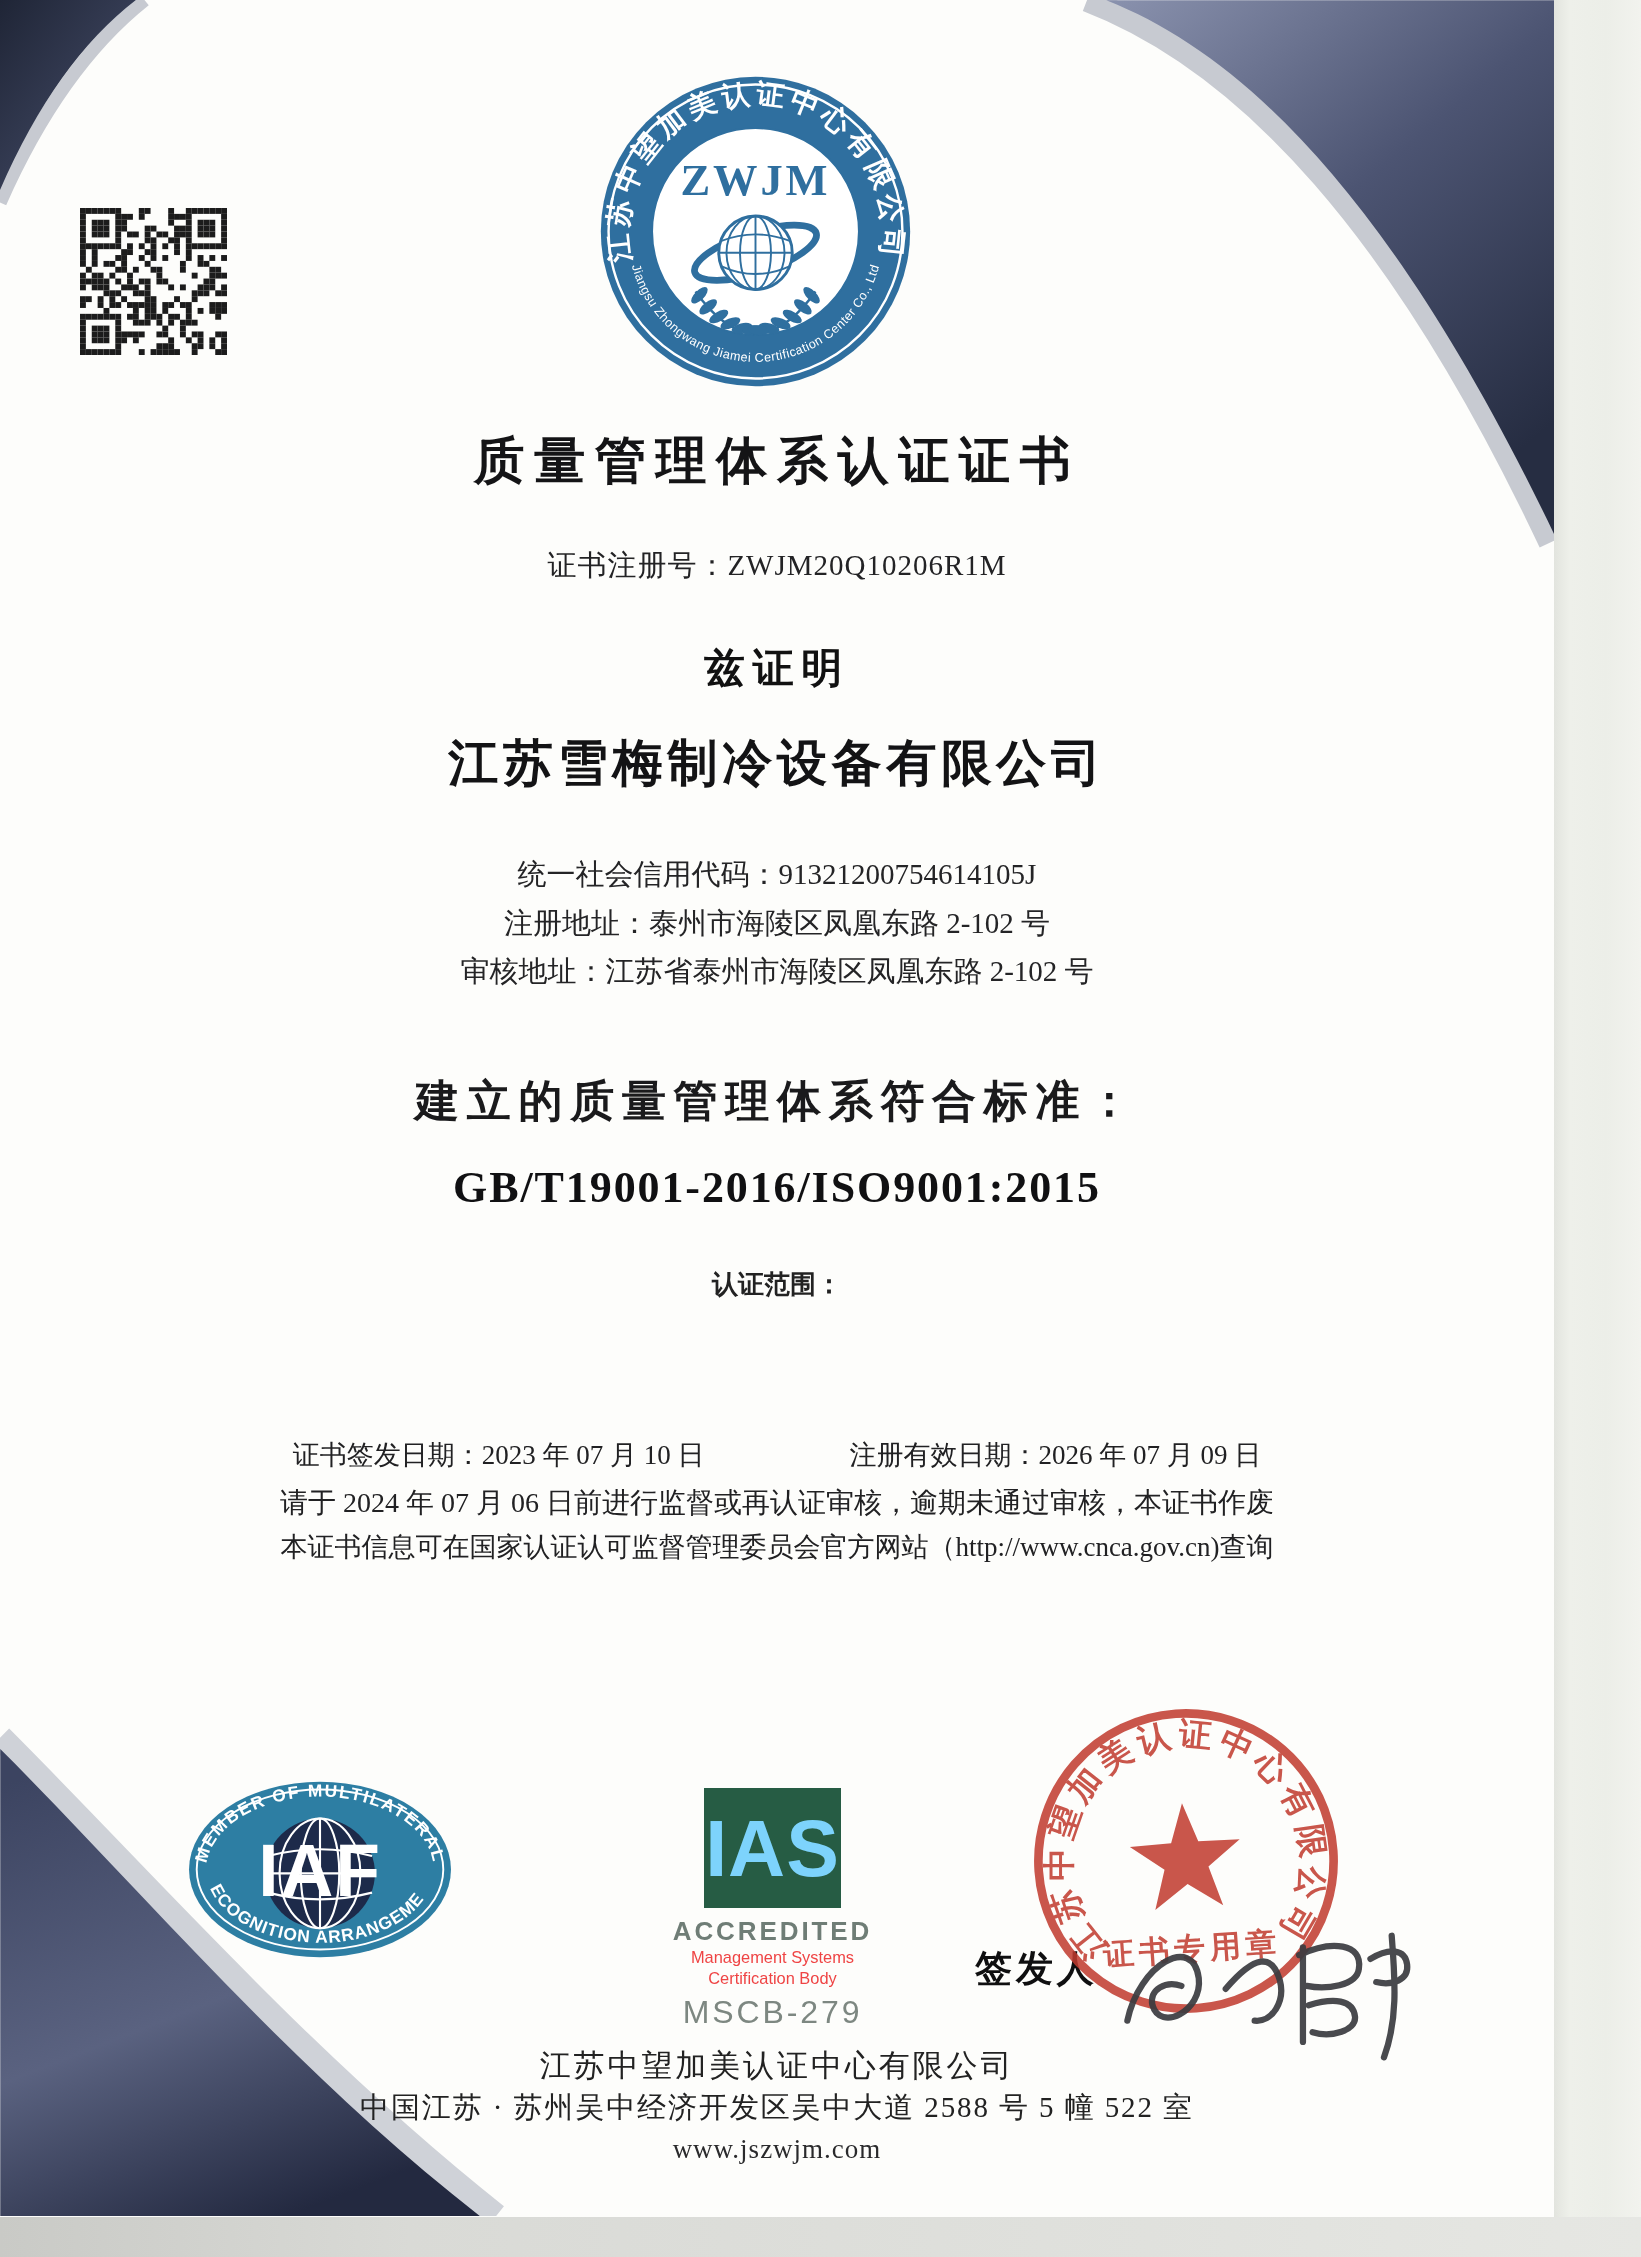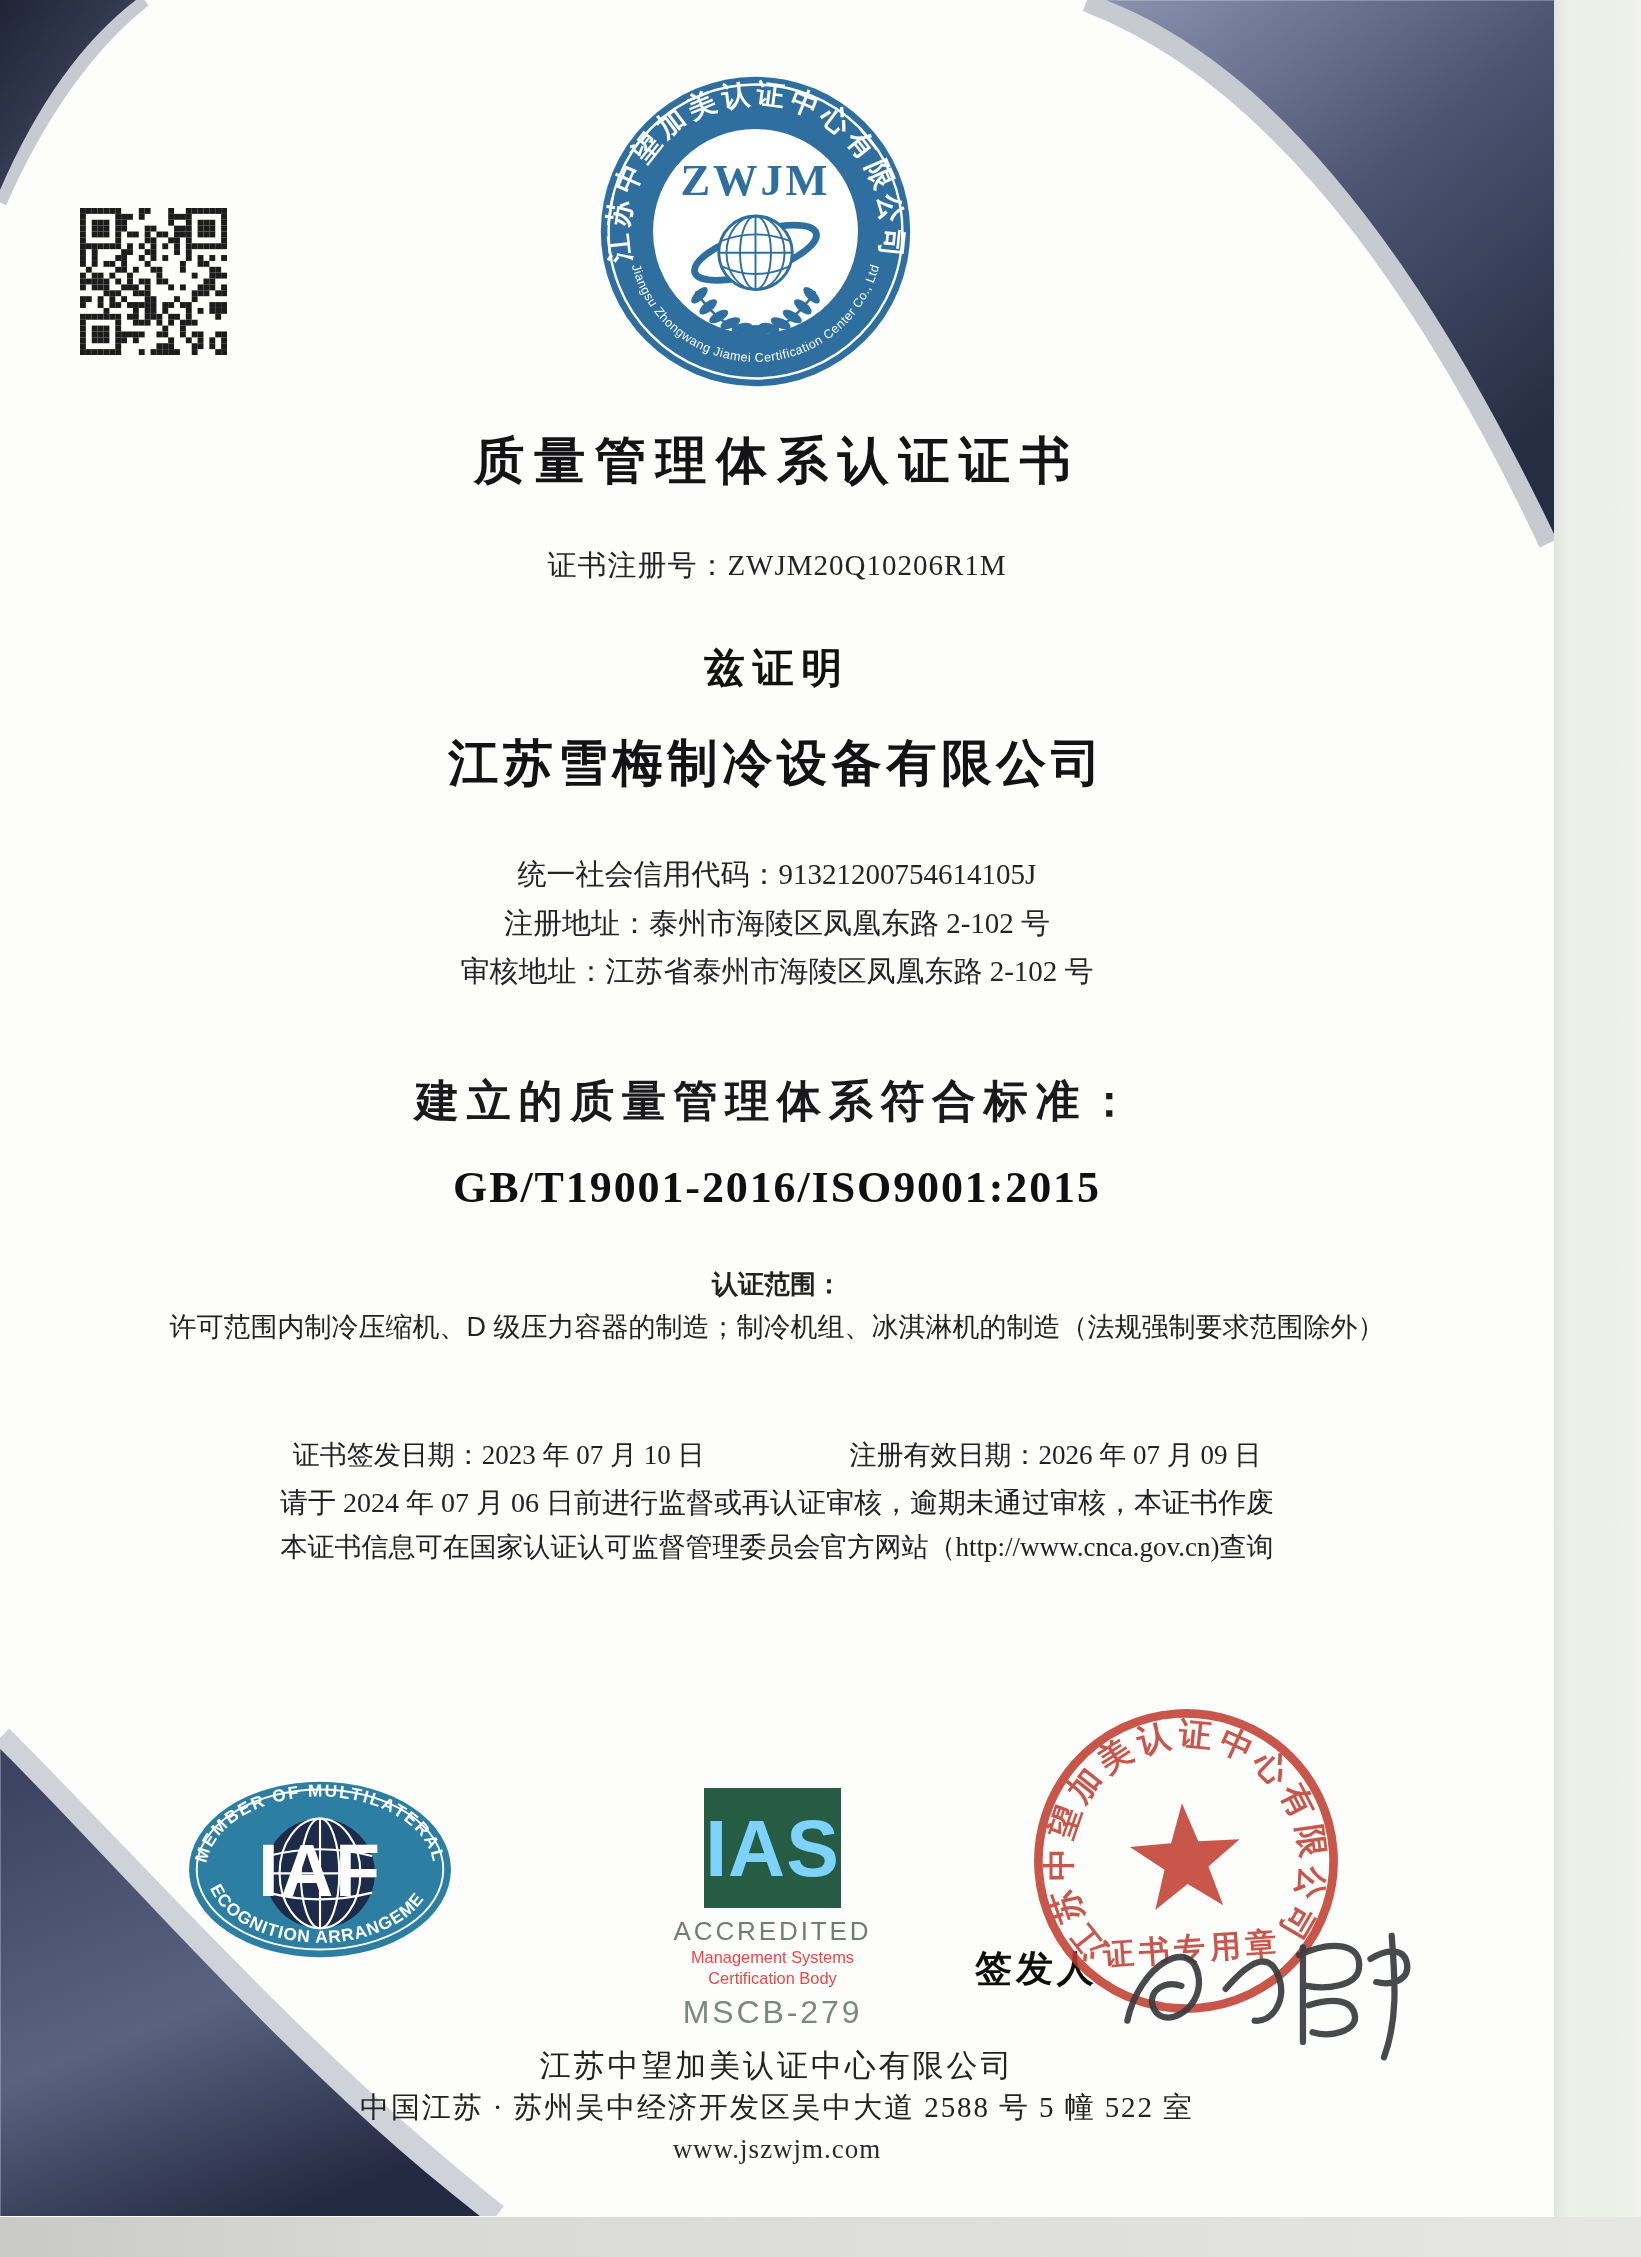--- a/index.html
+++ b/index.html
@@ -32,21 +32,21 @@
   .supervision{top:1484px;font-size:28px;color:#212123;}
   .queryline{top:1529px;font-size:27px;color:#212123;}
   .signer{left:975px;top:1912px;font-family:"Liberation Sans","DejaVu Sans",sans-serif;
           font-size:37px;font-weight:700;letter-spacing:3.9px;color:#0f0f10;z-index:3;margin-top:32px;}
   
   .ias{left:618px;top:1788px;width:309px;text-align:center;
        font-family:"Liberation Sans","DejaVu Sans",sans-serif;}
   .ias-box{width:137px;height:120px;margin:0 auto;background:#265c44;display:flex;
            align-items:center;justify-content:center;}
   .ias-abbr{color:#7dd3fc;font-size:79px;font-weight:bold;letter-spacing:1px;line-height:1;}
-  .ias-accredited{margin-top:7.7px;color:#6f7d76;font-size:26px;font-weight:normal;letter-spacing:2.9px;}
+  .ias-accredited{margin-top:7.7px;color:#6f7d76;font-size:26px;font-weight:bold;letter-spacing:2.9px;}
   .ias-line{color:#ef4444;font-size:16.4px;line-height:1.3;}
   .ias-code{margin-top:4.8px;color:#7d8781;font-size:32px;letter-spacing:2.9px;}
   
   .f-company{top:2045px;font-size:31px;letter-spacing:2.9px;color:#222;}
   .f-address{top:2088px;font-size:29px;letter-spacing:1.9px;color:#222;}
   .f-www{top:2134px;font-size:27px;letter-spacing:1px;color:#2a2a2c;}
   .z1{z-index:1;} .z2{z-index:2;} .z3{z-index:3;} .z4{z-index:4;}
   svg text{font-family:"Liberation Sans","DejaVu Sans",sans-serif;}
   svg text.serifTxt{font-family:"Liberation Serif","DejaVu Serif",serif;}
 </style>
@@ -463,21 +463,20 @@
     <span>注册地址：</span><span>泰州市海陵区凤凰东路 2-102 号</span>
   </div>
   <div class="abs center-col infoline info3 z2">
     <span>审核地址：</span><span>江苏省泰州市海陵区凤凰东路 2-102 号</span>
   </div>
 
   <div class="abs center-col stdhead z2">建立的质量管理体系符合标准：</div>
   <div class="abs center-col gbline z2">GB/T19001-2016/ISO9001:2015</div>
 
   <div class="abs center-col scopelabel z2">认证范围：</div>
-  <div class="abs center-col scopetext z2">许可范围内制冷压缩机、D 级压力容器的制造；制冷机组、冰淇淋机的制造（法规强制要求范围除外）</div>
 
   <div class="abs center-col datesrow z2">
     <span><span>证书签发日期：</span><span>2023 年 07 月 10 日</span></span>
     <span><span>注册有效日期：</span><span>2026 年 07 月 09 日</span></span>
   </div>
   <div class="abs center-col supervision z2">请于 2024 年 07 月 06 日前进行监督或再认证审核，逾期未通过审核，本证书作废</div>
   <div class="abs center-col queryline z2">本证书信息可在国家认证认可监督管理委员会官方网站（http://www.cnca.gov.cn)查询</div>
 
   <svg class="abs z2" style="left:185px;top:1778px" width="270" height="183" viewBox="-140 -95 280 190">
     <ellipse rx="136" ry="91" fill="#2d7ea3"></ellipse>

